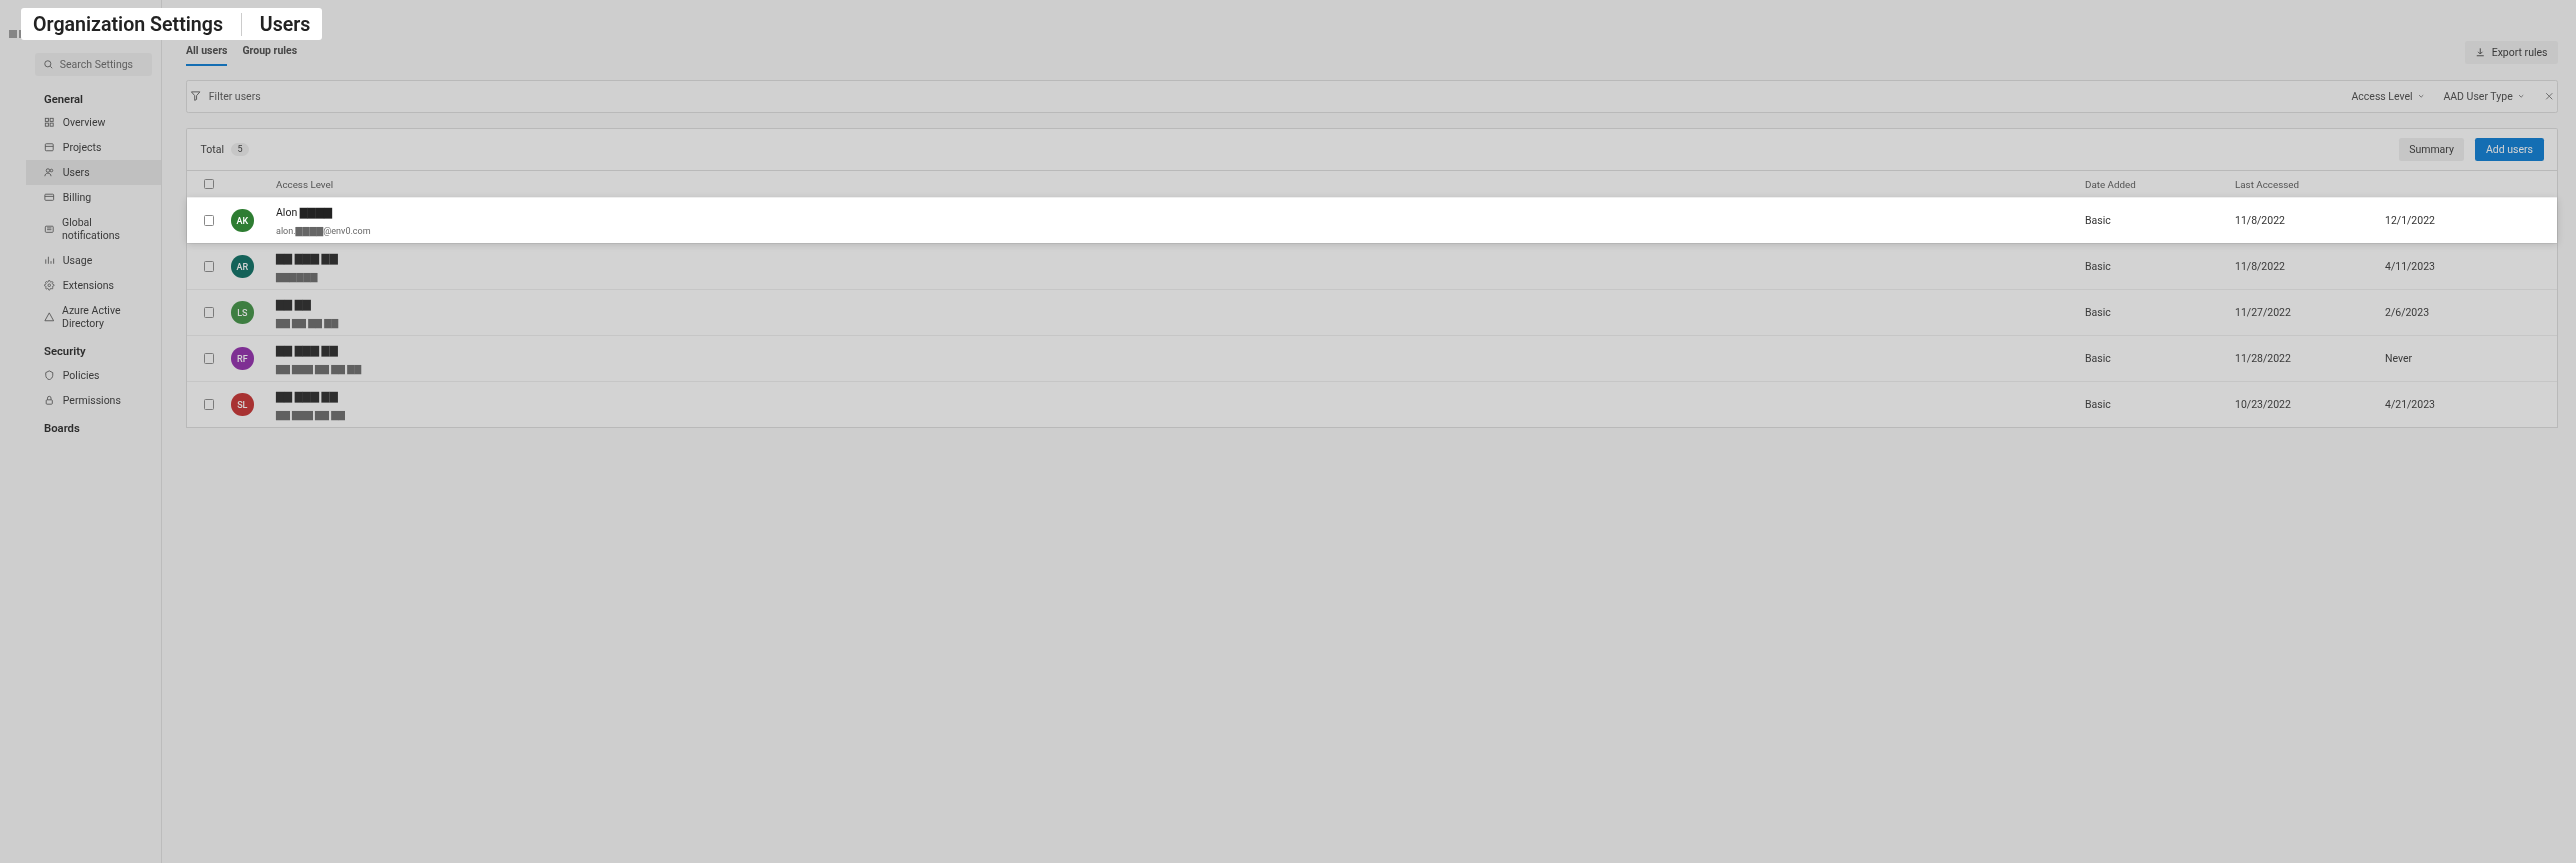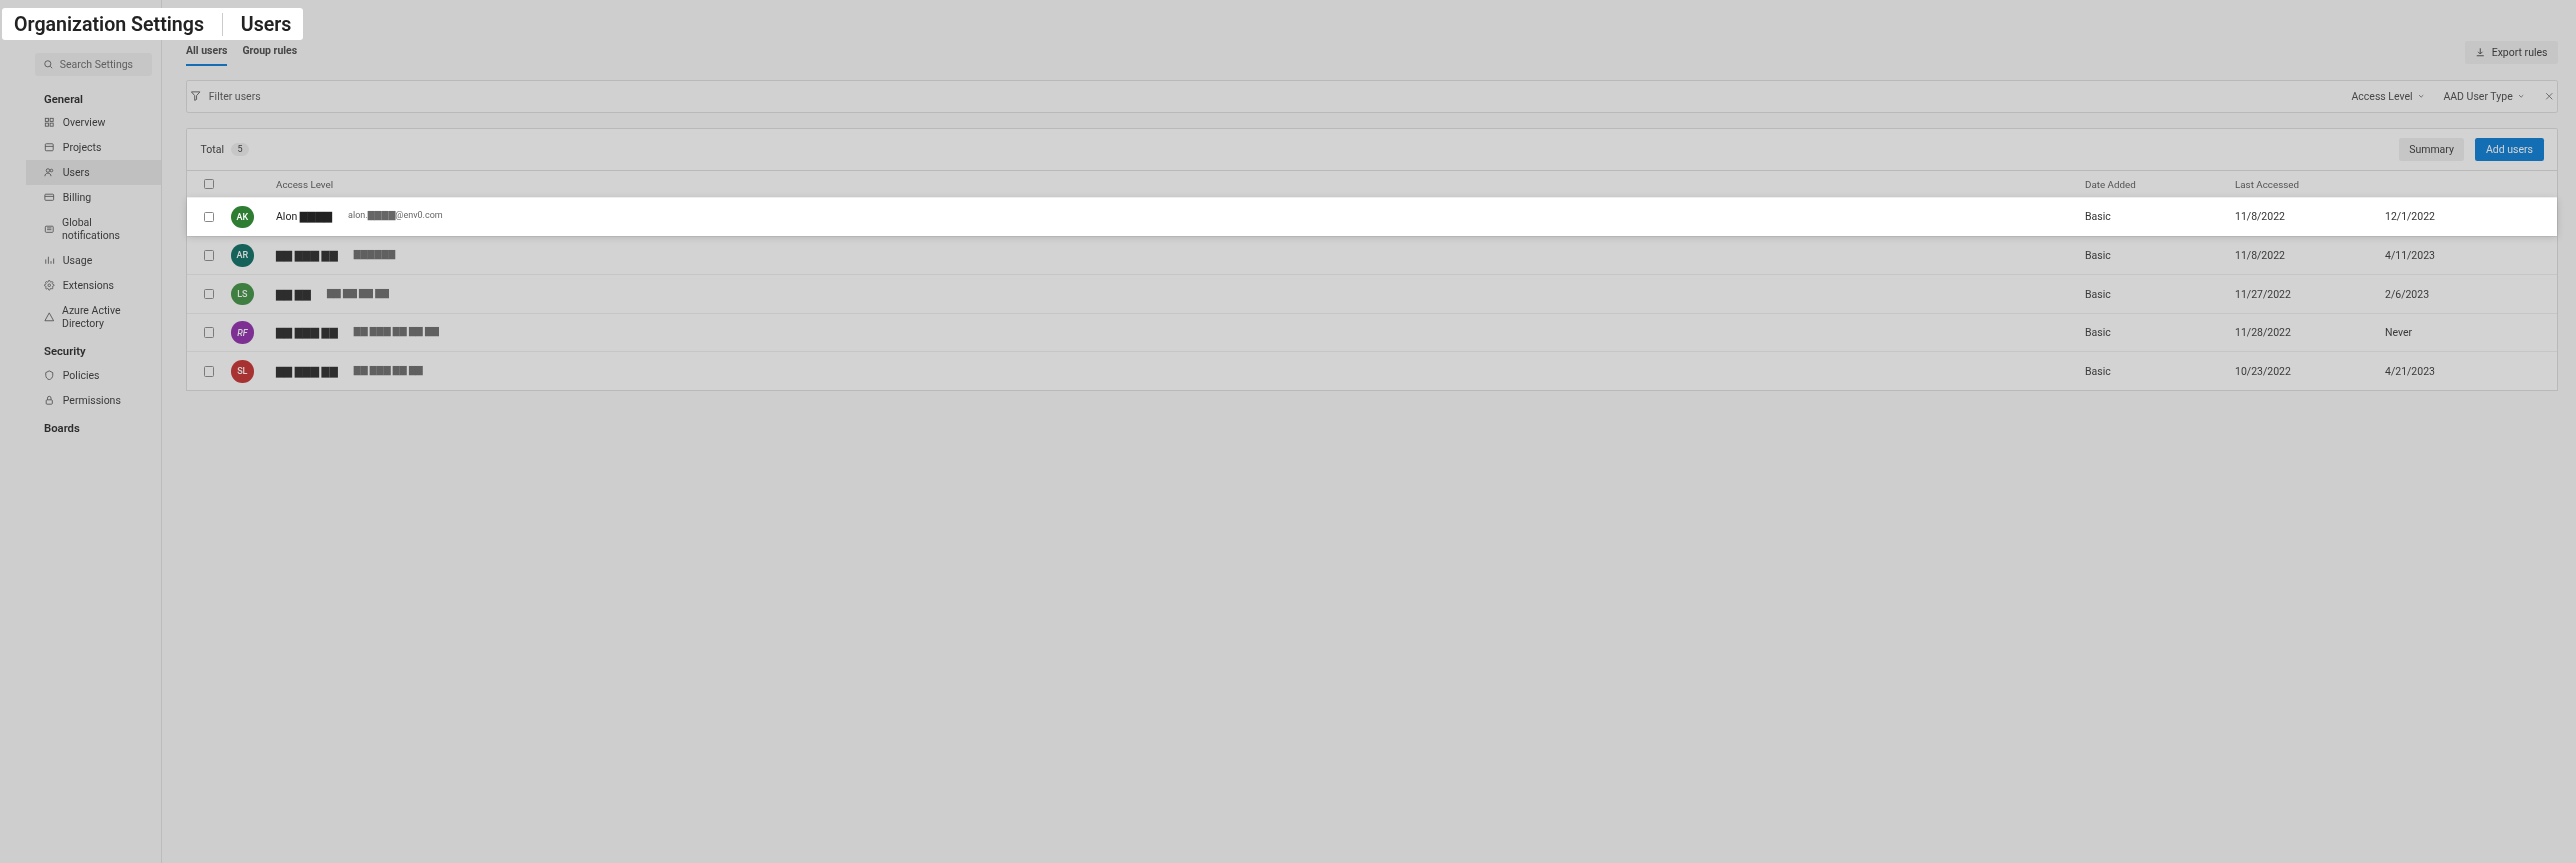--- a/index.html
+++ b/index.html
@@ -1,18 +1,18 @@
 <!DOCTYPE html>
 <html style="font-size:12px"><head>
   <meta charset="utf-8">
   <style>
     * { margin: 0; padding: 0; box-sizing: border-box; font-family: -apple-system, BlinkMacSystemFont, "Segoe UI", Roboto, sans-serif; }
     body { background: #f8f8f8; color: #333; font-size: 10.5px; }
     .dimmer { position: fixed; inset: 0; background: rgba(80,80,80,0.25); pointer-events: none; z-index: 5; }
-    .breadcrumb-bar { position: absolute; top: 8.3px; left: 2px; background: #fff; border-radius: 3px; padding: 4.5px 12px; display: flex; align-items: center; gap: 18px; z-index: 10; font-size: 19.6px; font-weight: 600; color: #222; }
+    .breadcrumb-bar { position: absolute; top: 8.3px; left: 21px; background: #fff; border-radius: 3px; padding: 4.5px 12px; display: flex; align-items: center; gap: 18px; z-index: 10; font-size: 19.6px; font-weight: 600; color: #222; }
     .breadcrumb-sep { width: 0.8px; height: 22.6px; background: #ccc; }
     .layout { display: flex; height: 100vh; }
     .sidebar { width: 162px; background: #f8f8f8; padding-top: 45px; border-right: 0.8px solid #e0e0e0; padding-left: 26px; }
     .sidebar-logo { position: absolute; top: 30px; left: 9px; width: 38px; height: 12px; display: flex; gap: 2.3px; }
     .sidebar-logo span { display:block; width:7.5px; height:7.5px; background:#999; }
     .search-box { margin: 7.5px 9px; padding: 5.3px 7.5px; background: #eee; border-radius: 3px; display: flex; align-items: center; gap: 6px; color: #666; }
     .section-title { padding: 9px 18px 4.5px; font-weight: 600; font-size: 11.3px; color: #222; }
     .side-item { display: flex; align-items: center; gap: 7.5px; padding: 6px 18px; color: #333; cursor: pointer; }
     .side-item.active { background: #e6e6e6; }
     .side-icon { width: 11.3px; height: 11.3px; display: inline-flex; align-items: center; justify-content: center; color: #555; }
@@ -37,23 +37,23 @@
     .user-table { border: 0.8px solid #ddd; border-top: none; background: #fff; }
     .thead, .trow { display: grid; grid-template-columns: 38px 45px 1fr 150px 150px 166px; align-items: center; padding: 7.5px 6px; border-top: 0.8px solid #eee; }
     .thead { font-size: 9.8px; color: #555; border-top: 0.8px solid #ddd; }
     .trow { min-height: 36px; }
     .trow.highlight { position: relative; z-index: 10; background: #fff; box-shadow: 0 1.5px 7.5px rgba(0,0,0,0.15); }
     .chk { width: 10.5px; height: 10.5px; border: 0.8px solid #888; border-radius: 1.5px; margin-left: 10.5px; cursor: pointer; }
     .avatar { width: 22.6px; height: 22.6px; border-radius: 50%; display: flex; align-items: center; justify-content: center; color: #fff; font-size: 9px; font-weight: 500; }
     .av-ak { background: #2e7d32; }
     .av-ar { background: #00695c; }
     .av-ls { background: #388e3c; }
-    .av-rf { background: #8e24aa; font-style: italic; }
+    .av-rf { background: #8e24aa; }
     .av-sl { background: #c62828; }
-    .name-cell { display: flex; flex-direction: row; gap: 16px; }
+    .name-cell { display: flex; flex-direction: column; gap: 7px; justify-content: flex-end; }
     .username { font-size: 10.5px; color: #222; }
     .useremail { font-size: 9px; color: #666; }
     .sort-arrow { font-size: 8.3px; margin-left: 3px; }
     svg { display: block; }
   </style>
 </head>
 <body>
 
 <div class="dimmer"></div>
 

